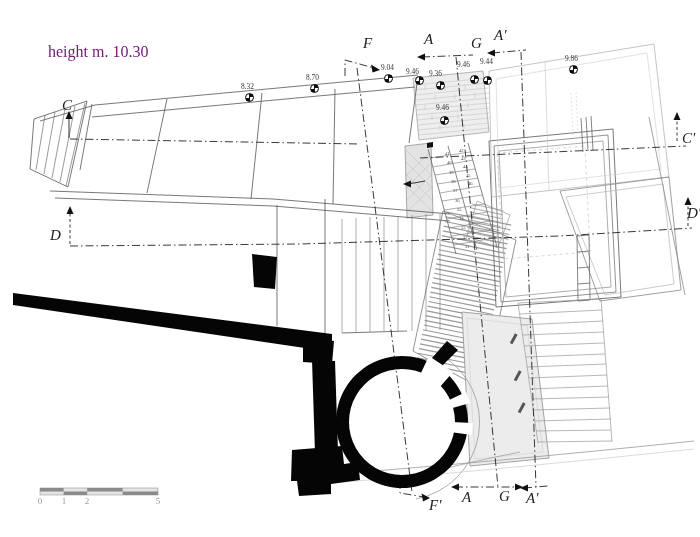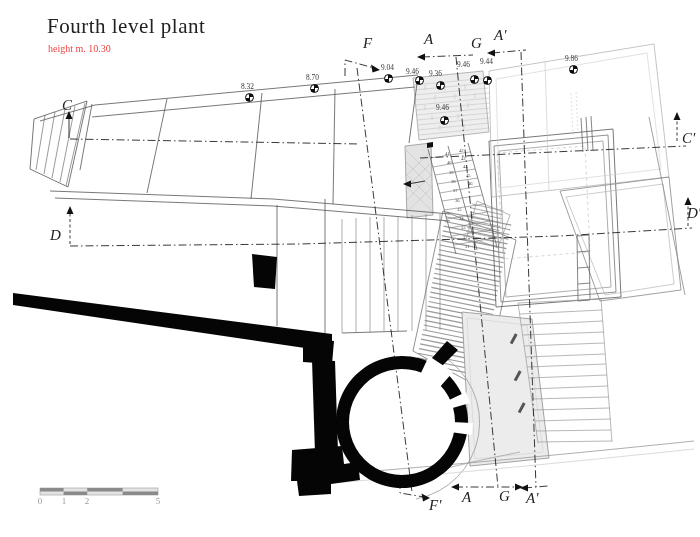--- a/index.html
+++ b/index.html
@@ -2,21 +2,21 @@
 <html><head>
 <meta charset="utf-8">
 <style>
   html,body{margin:0;padding:0;}
   body{width:700px;height:537px;background:#ffffff;overflow:hidden;
        font-family:"Liberation Serif","DejaVu Serif",serif;color:#1c1c1c;position:relative;}
   .stage{position:absolute;left:0;top:0;width:700px;height:537px;}
   svg{position:absolute;left:0;top:0;}
   .overlay{position:absolute;left:0;top:0;width:700px;height:537px;pointer-events:none;}
   .title{position:absolute;left:47px;top:14px;font-size:21px;letter-spacing:.5px;color:#222;}
-  .subtitle{position:absolute;left:48px;top:43px;font-size:10px;color:#ef4444;}
+  .subtitle{position:absolute;left:48px;top:43px;font-size:16px;color:#701a75;}
   .marker{position:absolute;font-style:italic;font-size:15px;color:#222;line-height:1;}
   .elev-label{position:absolute;font-size:8px;color:#333;line-height:1;transform:scale(.92);transform-origin:left top;}
   .bm{position:absolute;width:9px;height:9px;border-radius:50%;border:1px solid #000;box-sizing:border-box;
       background:conic-gradient(#111 0 25%,#fff 0 50%,#111 0 75%,#fff 0);}
   .step-num{position:absolute;font-size:7px;color:#444;line-height:1;transform:scale(.66);transform-origin:left top;}
   .scale-label{position:absolute;font-size:9px;color:#9a9a9a;line-height:1;transform:translateX(-50%);}
 </style>
 </head>
 <body>
 
@@ -150,21 +150,20 @@
   <g>
     <rect x="40" y="488" width="118" height="7" fill="#e3e3e3" stroke="#999" stroke-width="0.6"></rect>
     <rect x="40" y="488" width="23.6" height="3.5" fill="#8a8a8a"></rect>
     <rect x="87.2" y="488" width="35.4" height="3.5" fill="#8a8a8a"></rect>
     <rect x="63.6" y="491.5" width="23.6" height="3.5" fill="#8a8a8a"></rect>
     <rect x="122.6" y="491.5" width="35.4" height="3.5" fill="#8a8a8a"></rect>
   </g>
 </svg>
 
 <div class="overlay" id="overlay">
-  <div class="title">Fourth level plant</div>
   <div class="subtitle">height m. 10.30</div>
 <div class="marker" style="left: 363px; top: 36px;">F</div>
       <div class="marker" style="left: 424px; top: 32px;">A</div>
       <div class="marker" style="left: 471px; top: 36px;">G</div>
       <div class="marker" style="left: 494px; top: 28px;">A'</div>
       <div class="marker" style="left: 62px; top: 98px;">C</div>
       <div class="marker" style="left: 50px; top: 228px;">D</div>
       <div class="marker" style="left: 682px; top: 131px;">C'</div>
       <div class="marker" style="left: 687px; top: 206px;">D'</div>
       <div class="marker" style="left: 429px; top: 498px;">F'</div>

